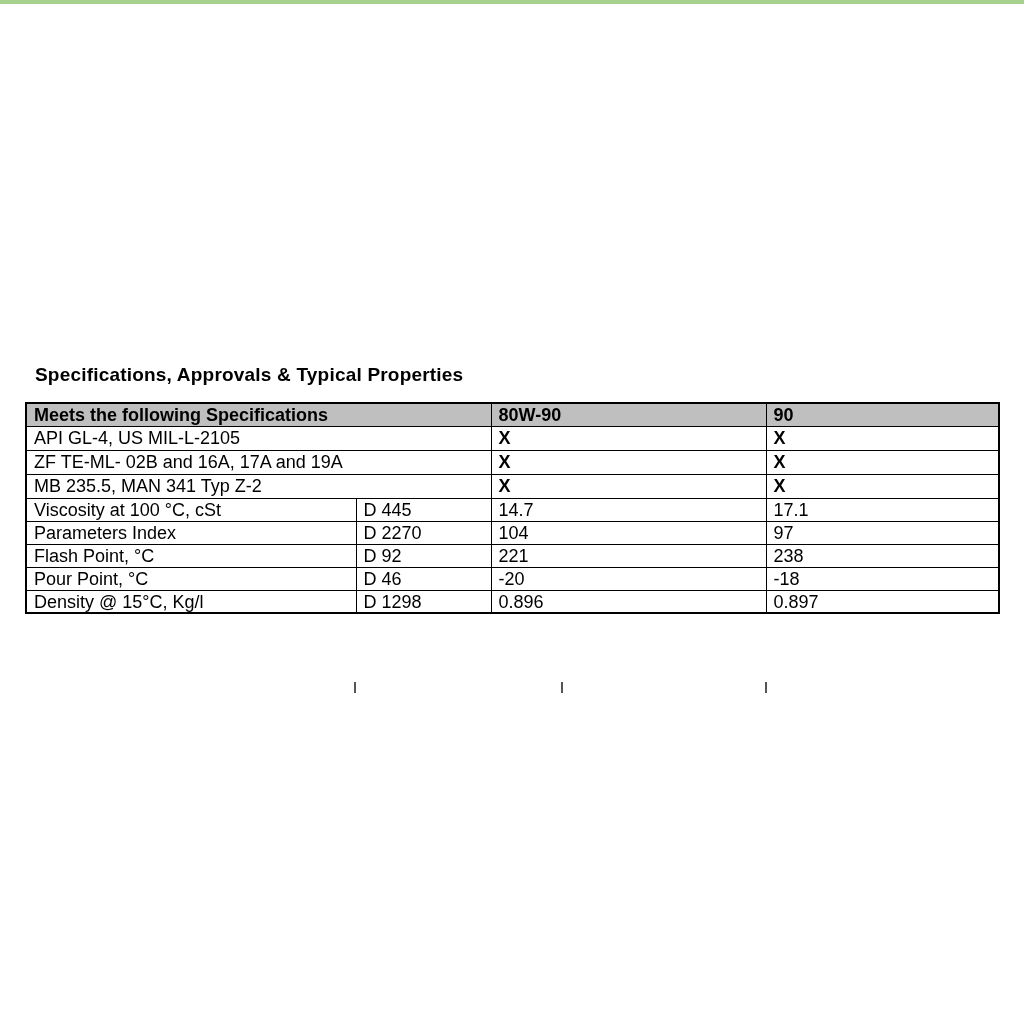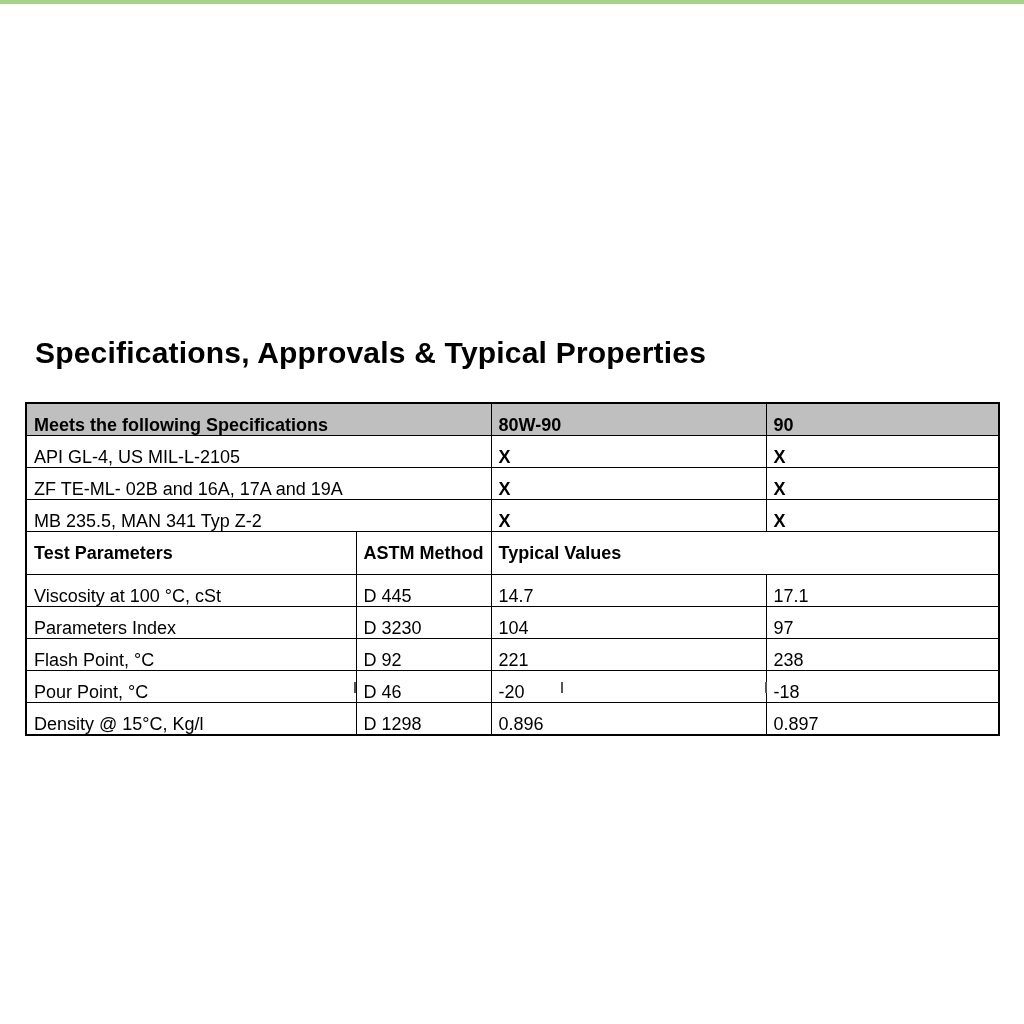--- a/index.html
+++ b/index.html
@@ -10,39 +10,39 @@
     color: #000;
     position: relative;
     overflow: hidden;
   }
   .top-line {
     position: absolute; left: 0; top: 0;
     width: 1024px; height: 4px;
     background: #a9d18e;
   }
   .doc-title {
-    position: absolute; left: 35px; top: 336px;
-    font-size: 30px; font-weight: bold;
+    position: absolute; left: 35px; top: 364px;
+    font-size: 19px; font-weight: bold;
     letter-spacing: 0.2px;
     white-space: nowrap;
   }
   .spec-table-wrap {
     position: absolute; left: 25px; top: 402px; width: 973px;
   }
   table.spec-table {
     width: 973px;
     border-collapse: collapse;
     table-layout: fixed;
     border: 2px solid #000;
   }
   table.spec-table td {
     border: 1.5px solid #000;
     font-size: 18px;
     line-height: 20px;
-    padding: 11px 7px 0 7px;
+    padding: 1px 7px 0 7px;
     vertical-align: top;
     overflow: hidden;
     white-space: nowrap;
   }
   td.wrap { white-space: normal; }
   .h23 { height: 23px; }
   .h24 { height: 24px; }
   .h43 { height: 43px; }
   .gray { background: #bfbfbf; }
   .bold { font-weight: bold; }
@@ -88,34 +88,29 @@
       <td colspan="2">ZF TE-ML- 02B and 16A, 17A and 19A</td>
       <td class="bold center">X</td>
       <td class="bold center">X</td>
     </tr>
     <tr class="h24">
       <td colspan="2">MB 235.5, MAN 341 Typ Z-2</td>
       <td class="bold center">X</td>
       <td class="bold center">X</td>
     </tr>
 
-    <tr class="h43">
-      <td class="bold">Test Parameters</td>
-      <td class="bold wrap">ASTM Method</td>
-      <td colspan="2" class="bold center">Typical Values</td>
-    </tr>
     <tr class="h23">
       <td>Viscosity at 100 °C, cSt</td>
       <td>D 445</td>
       <td class="center">14.7</td>
       <td class="center">17.1</td>
     </tr>
     <tr class="h23">
       <td>Parameters Index</td>
-      <td>D 3230</td>
+      <td>D 2270</td>
       <td class="center">104</td>
       <td class="center">97</td>
     </tr>
     <tr class="h23">
       <td>Flash Point, °C</td>
       <td>D 92</td>
       <td class="center">221</td>
       <td class="center">238</td>
     </tr>
     <tr class="h23">

